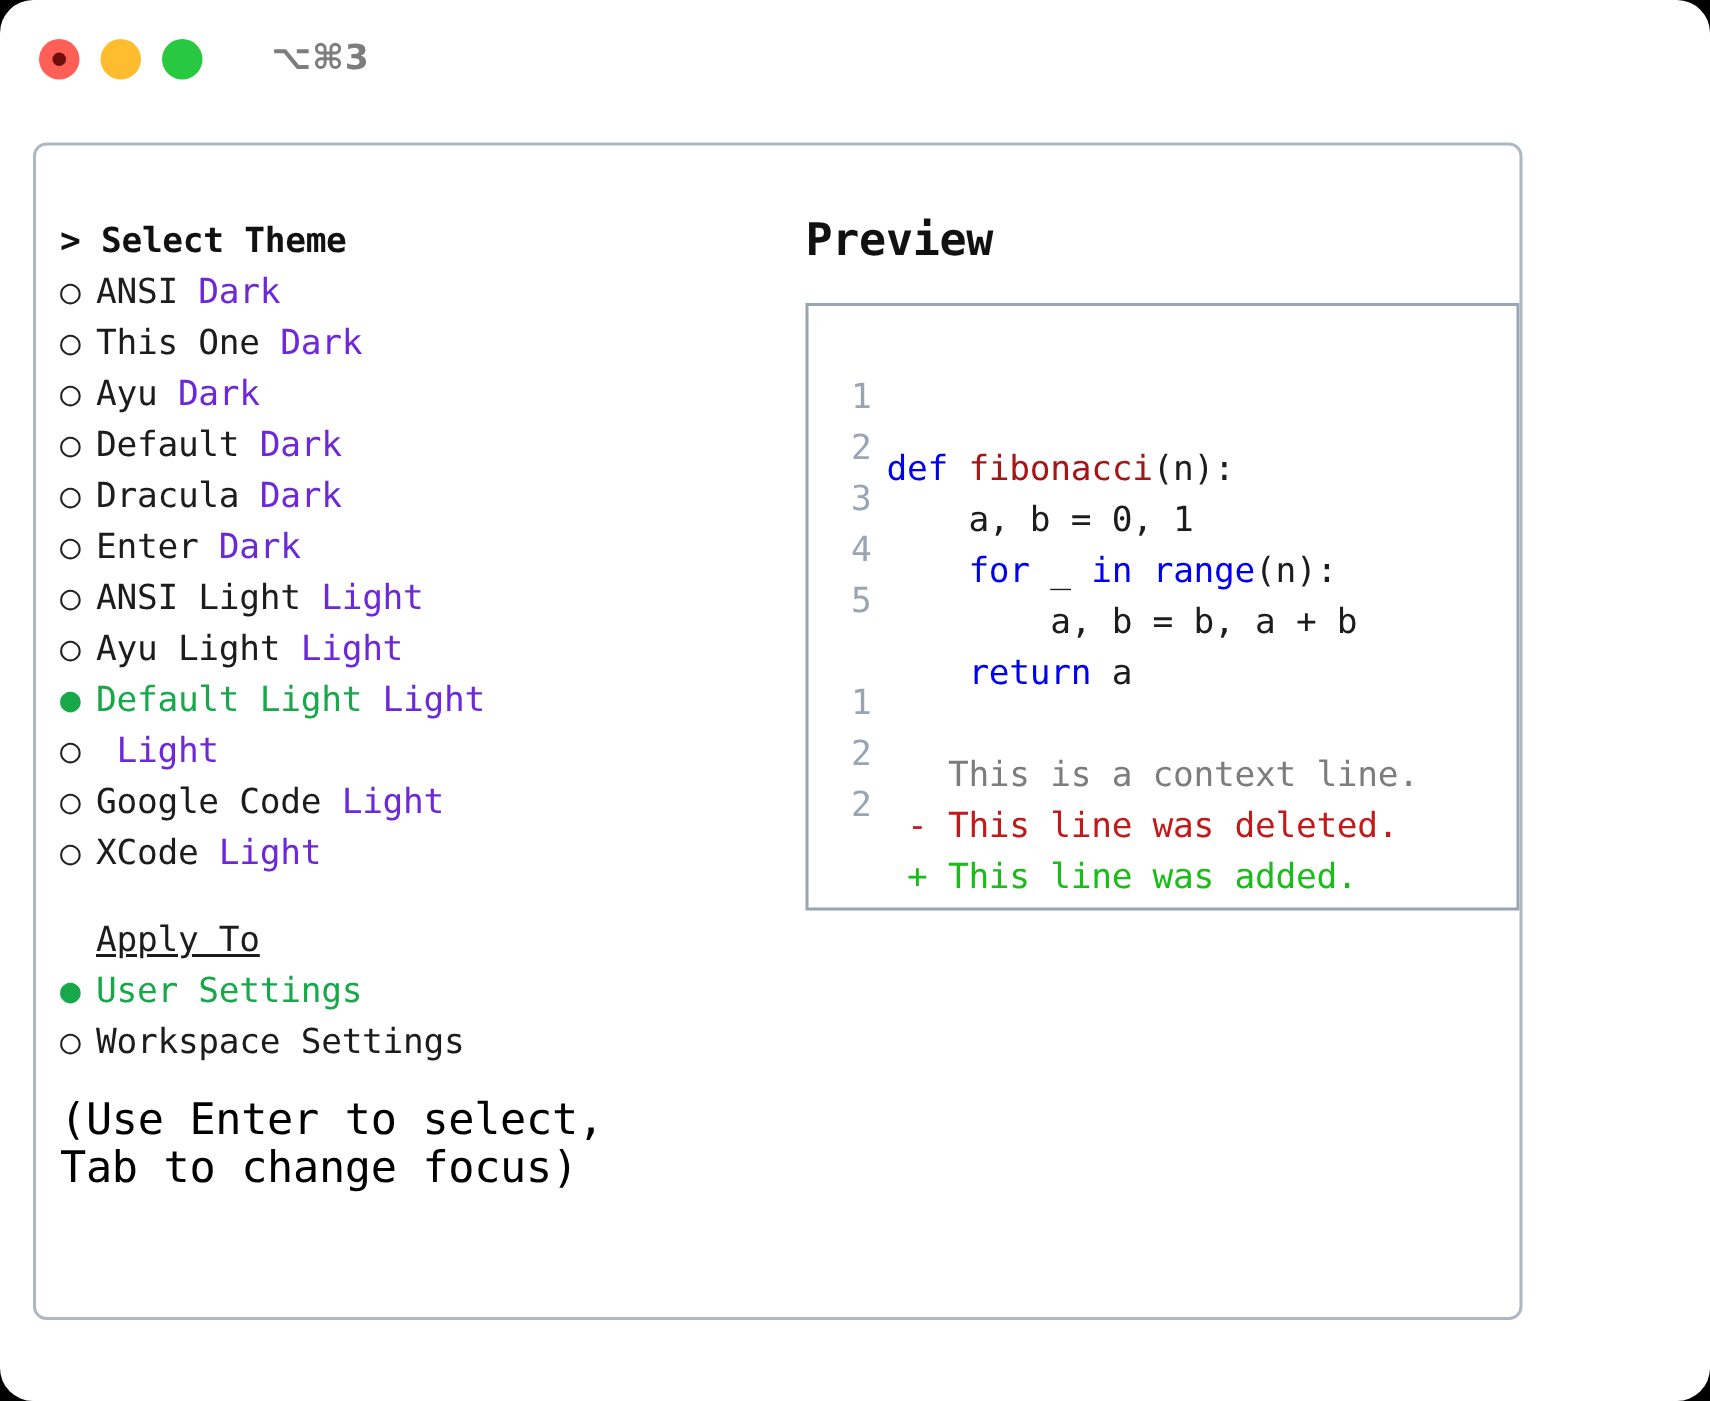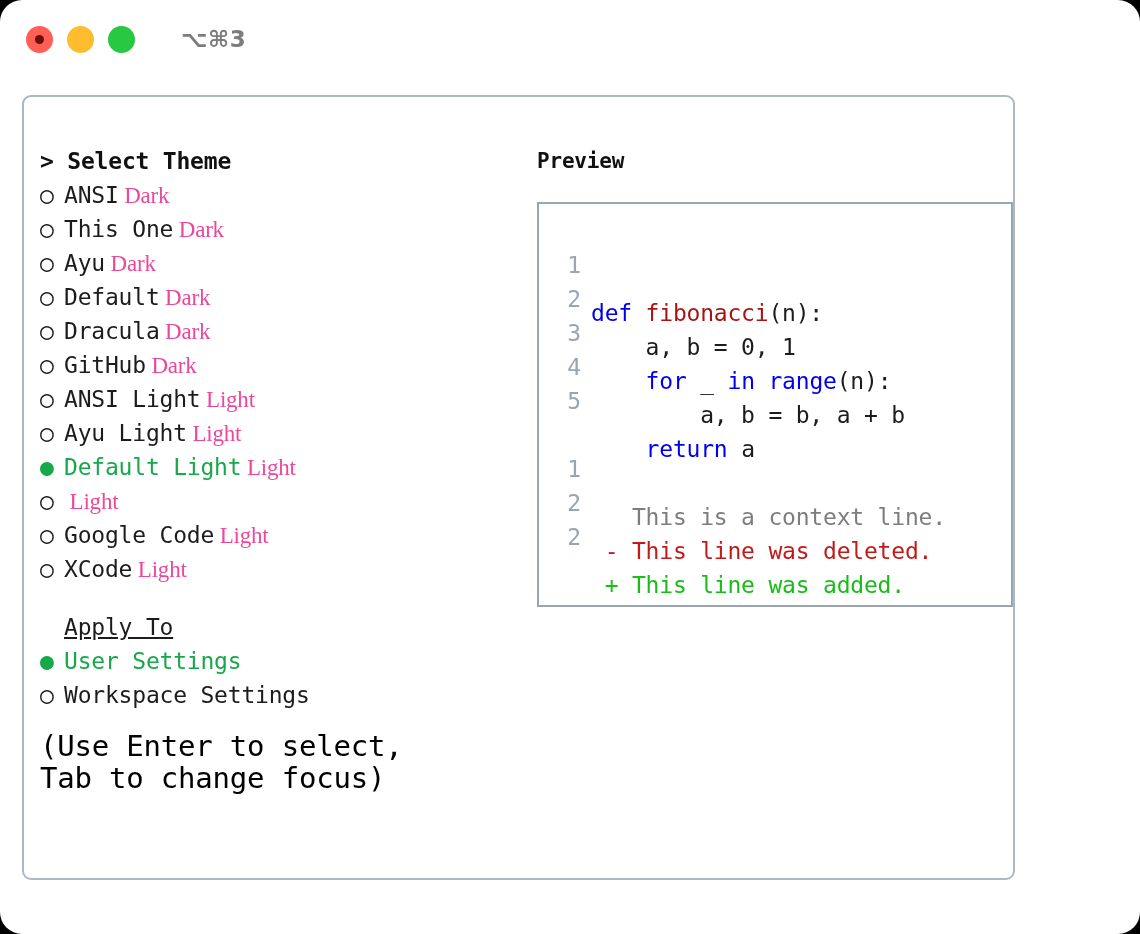--- a/index.html
+++ b/index.html
@@ -93,21 +93,21 @@
   .bullet {
     width: 24px;
     display: inline-block;
     flex: 0 0 24px;
     font-size: 23px;
     color: #222222;
   }
   .bullet.on { color: #17a84a; }
   .opt-label { color: #1c1c1c; }
   .opt-row.sel .opt-label { color: #17a84a; }
-  .opt-suffix { color: #ec4899; font-family: Liberation Serif, serif; }
+  .opt-suffix { color: #6d28d9; }
 
   .spacer-24 { height: 24px; }
   .spacer-18 { height: 18px; }
 
   .applyto-header {
     font-size: 23px;
     color: #1c1c1c;
     height: 34px; line-height: 34px;
     padding-left: 24px;
     white-space: pre;
@@ -118,21 +118,21 @@
   .hint {
     font-size: 29px;
     color: #000000;
     line-height: 32px;
     letter-spacing: -0.2px;
     width: 400px;
   }
 
   
   .preview-title {
-    font-size: 21px;
+    font-size: 30px;
     font-weight: 700;
     color: #111111;
     letter-spacing: -0.2px;
     height: 34px; line-height: 34px;
     margin-bottom: 24px;
   }
   .preview-box {
     width: 476px;
     height: 405px;
     border: 2px solid #9aa5b4;
@@ -185,21 +185,21 @@
       <div class="col-left">
 
         <div class="section-header">&gt; Select Theme</div>
 
         <div id="theme-list">
             <div class="opt-row"><span class="bullet">○</span><span class="opt-label">ANSI</span><span class="opt-suffix"> Dark</span></div>
             <div class="opt-row"><span class="bullet">○</span><span class="opt-label">This One</span><span class="opt-suffix"> Dark</span></div>
             <div class="opt-row"><span class="bullet">○</span><span class="opt-label">Ayu</span><span class="opt-suffix"> Dark</span></div>
             <div class="opt-row"><span class="bullet">○</span><span class="opt-label">Default</span><span class="opt-suffix"> Dark</span></div>
             <div class="opt-row"><span class="bullet">○</span><span class="opt-label">Dracula</span><span class="opt-suffix"> Dark</span></div>
-            <div class="opt-row"><span class="bullet">○</span><span class="opt-label">GitHub</span><span class="opt-suffix"> Dark</span></div>
+            <div class="opt-row"><span class="bullet">○</span><span class="opt-label">Enter</span><span class="opt-suffix"> Dark</span></div>
             <div class="opt-row"><span class="bullet">○</span><span class="opt-label">ANSI Light</span><span class="opt-suffix"> Light</span></div>
             <div class="opt-row"><span class="bullet">○</span><span class="opt-label">Ayu Light</span><span class="opt-suffix"> Light</span></div>
             <div class="opt-row sel"><span class="bullet on">●</span><span class="opt-label">Default Light</span><span class="opt-suffix"> Light</span></div>
             <div class="opt-row"><span class="bullet">○</span><span class="opt-suffix"> Light</span></div>
             <div class="opt-row"><span class="bullet">○</span><span class="opt-label">Google Code</span><span class="opt-suffix"> Light</span></div>
             <div class="opt-row"><span class="bullet">○</span><span class="opt-label">XCode</span><span class="opt-suffix"> Light</span></div>
           </div>
 
         <div class="spacer-24"></div>
 

